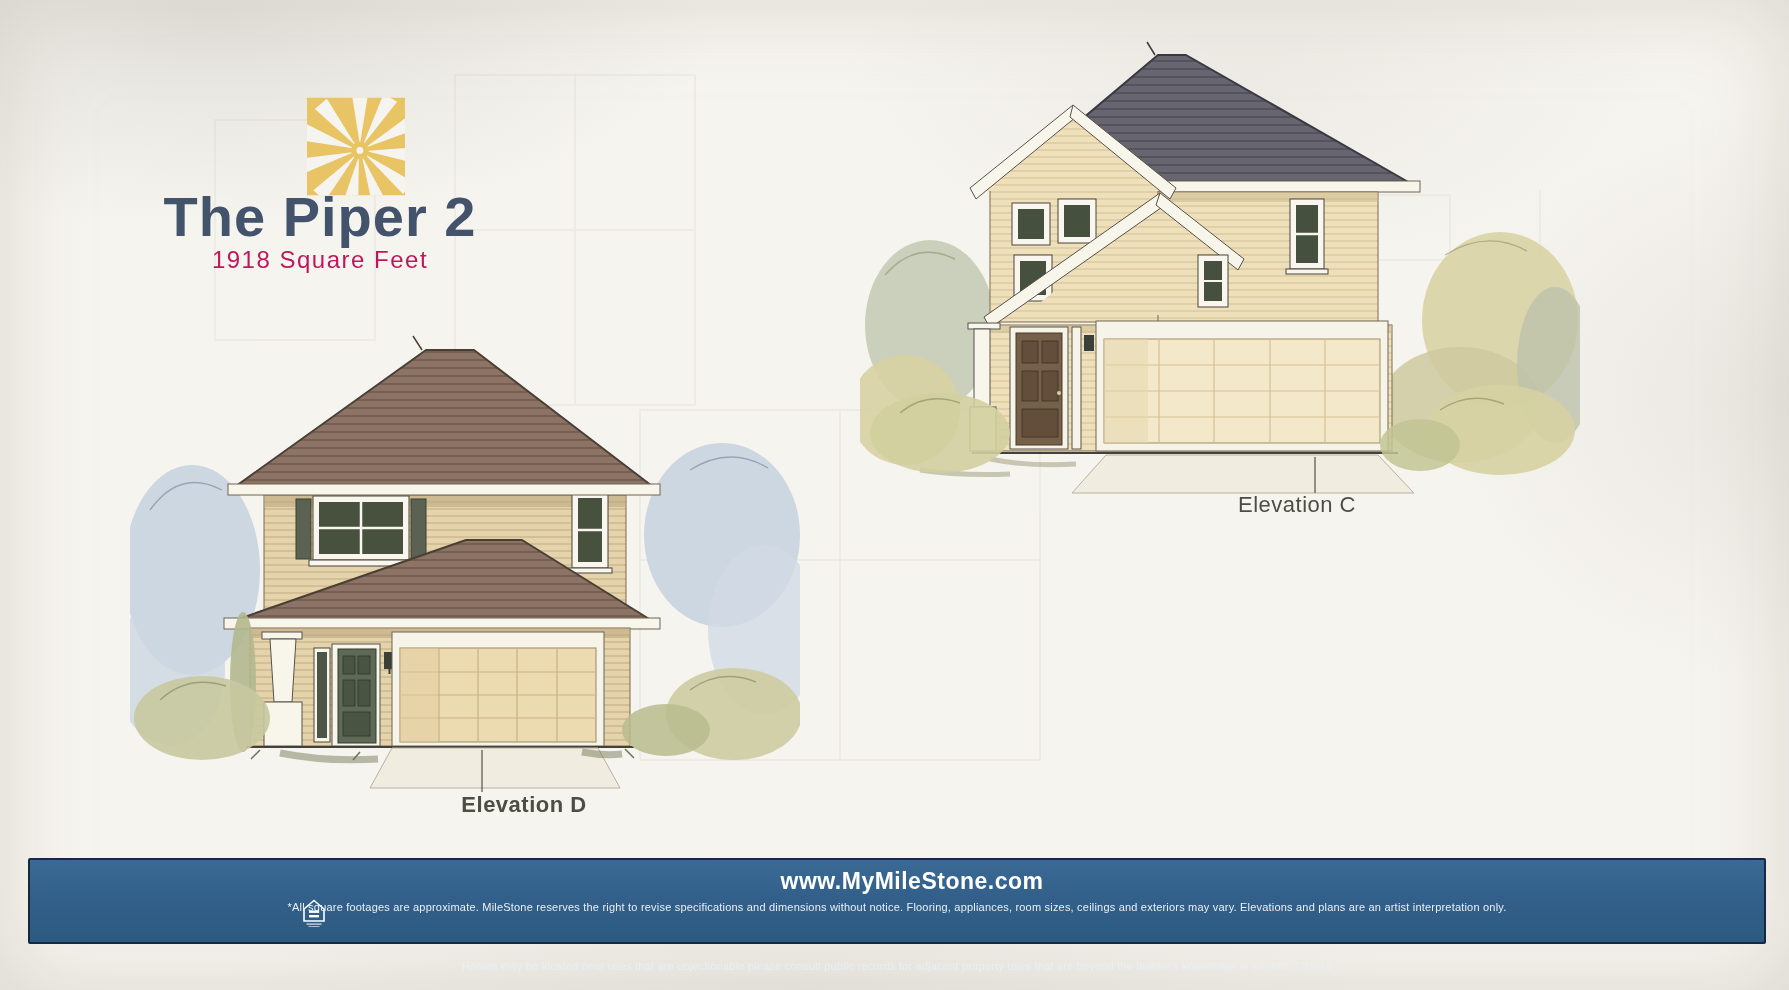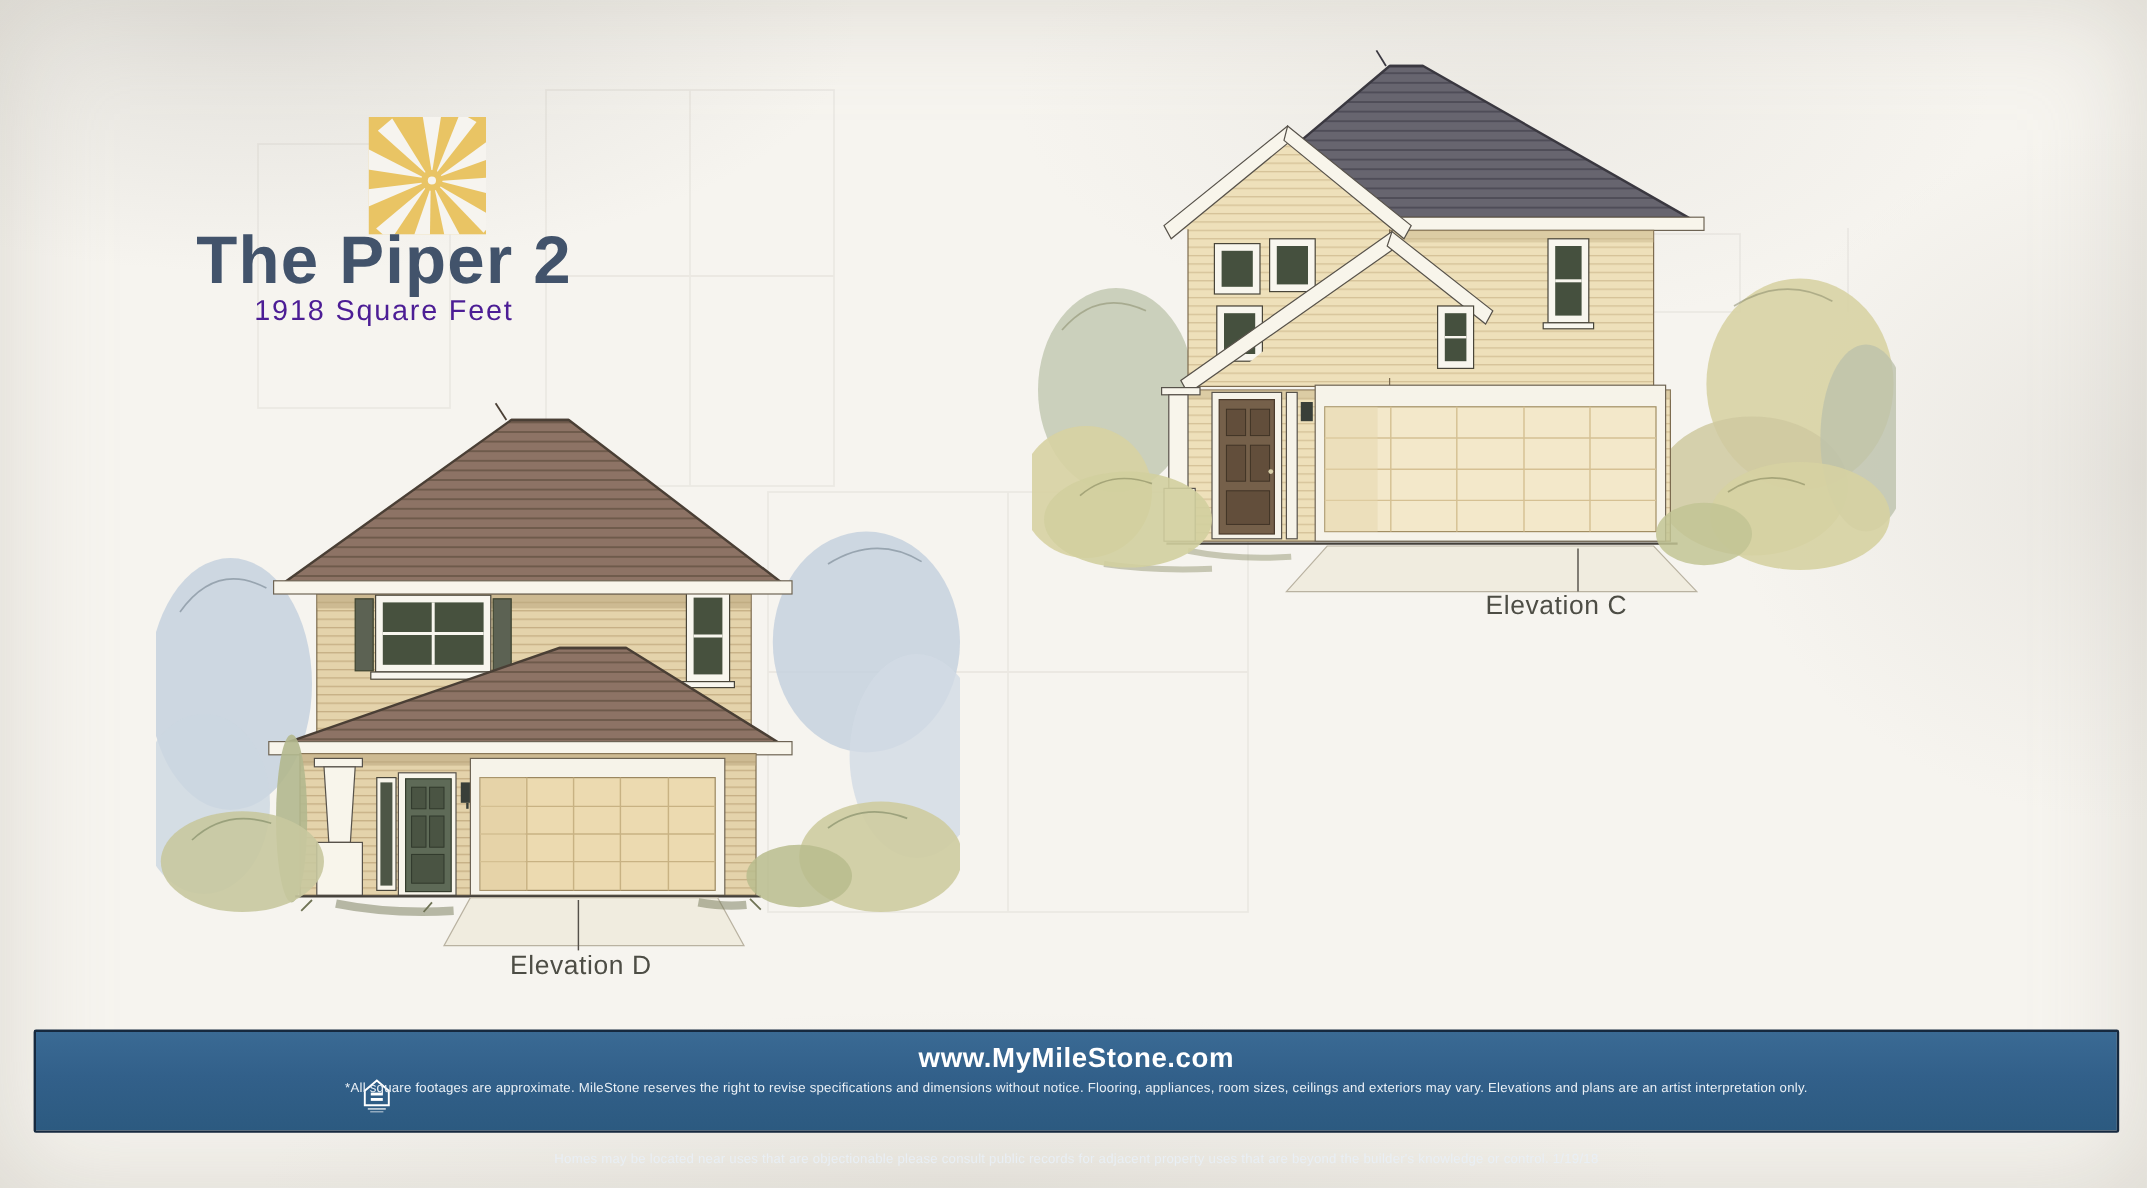--- a/index.html
+++ b/index.html
@@ -11,32 +11,32 @@
     background:
       radial-gradient(ellipse 40% 30% at 12% 2%, rgba(185,183,177,.30), transparent 70%),
       radial-gradient(ellipse 30% 45% at 100% 40%, rgba(198,194,186,.28), transparent 65%),
       radial-gradient(ellipse 55% 25% at 45% 100%, rgba(200,196,186,.22), transparent 60%),
       radial-gradient(ellipse 35% 30% at 70% 8%, rgba(210,207,200,.25), transparent 65%);}
   .watermark{position:absolute;left:0;top:0;}
   .logo{position:absolute;left:307px;top:97px;width:98px;height:99px;}
   .title{position:absolute;left:100px;top:184px;width:440px;text-align:center;
          font-size:56px;letter-spacing:1px;color:#42536b;font-weight:700;}
   .subtitle{position:absolute;left:100px;top:246px;width:440px;text-align:center;
-            font-size:24px;letter-spacing:1.5px;color:#4c1d95;font-weight:400;}
+            font-size:24px;letter-spacing:1.5px;color:#be185d;font-weight:400;}
   .elev-label{position:absolute;width:240px;text-align:center;font-size:22px;
               color:#4d4d45;letter-spacing:.5px;}
-  .label-d{left:364px;top:792px;}
+  .label-d{left:404px;top:792px;font-weight:bold;}
   .label-c{left:1177px;top:492px;}
   .fig-d{position:absolute;left:130px;top:300px;}
   .fig-c{position:absolute;left:860px;top:25px;}
   .footer-bar{position:absolute;left:28px;top:858px;width:1738px;height:86px;
       background:linear-gradient(#3a6a94 0%, #32608a 45%, #2c5a80 100%);
       border:2px solid #16293f;border-radius:2px;box-sizing:border-box;}
   .footer-url{position:absolute;left:0;top:8px;width:100%;text-align:center;
-      color:#ffffff;font-size:23px;font-weight:bold;letter-spacing:.5px;}
+      color:#ffffff;font-size:23px;font-weight:bold;letter-spacing:.5px;padding-left:15px;}
   .footer-line1{position:absolute;left:60px;top:41px;width:1614px;text-align:center;
       color:#e9eff5;font-size:11px;letter-spacing:.2px;}
   .footer-line2{position:absolute;left:60px;top:61px;width:1614px;text-align:center;
       color:#e9eff5;font-size:11px;letter-spacing:.2px;margin-top:39px;}
   .eho{position:absolute;left:272px;top:38px;width:24px;height:32px;}
 </style>
 </head>
 <body>
 
 <div class="page">

